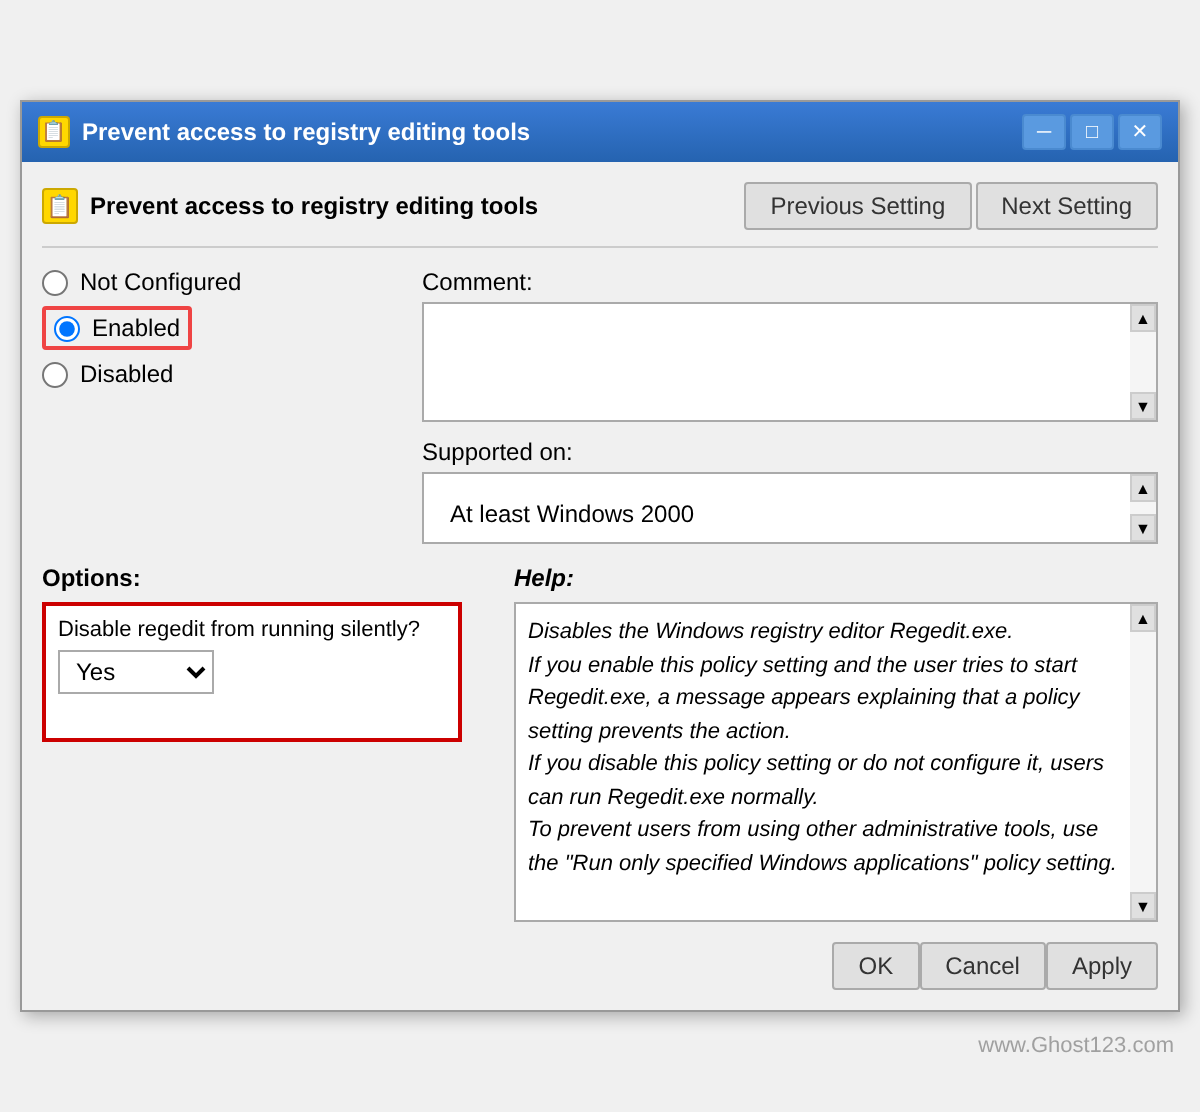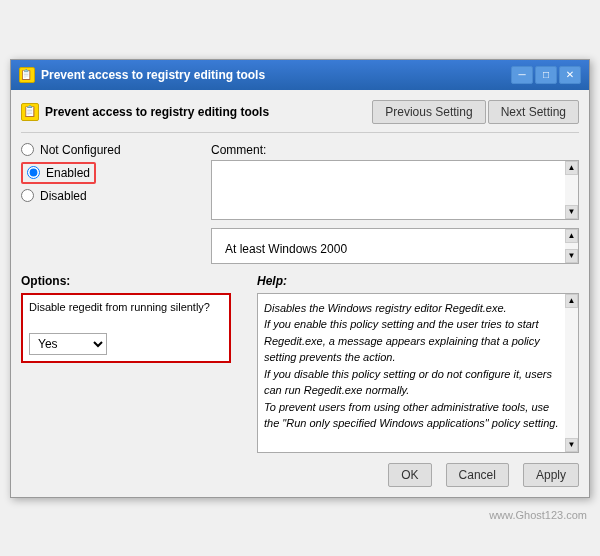--- a/index.html
+++ b/index.html
@@ -153,21 +153,21 @@
 
     .options-box {
       border: 2px solid #cc0000;
       background: white;
       padding: 6px;
       min-height: 70px;
     }
 
     .option-question {
       font-size: 11px;
-      margin-bottom: 20px;
+      margin-bottom: 4px;
     }
 
     .select-wrapper {
       display: inline-block;
     }
 
     .option-select {
       font-size: 12px;
       border: 1px solid #aaa;
       background: white;
@@ -318,20 +318,21 @@
         <div class="comment-scrollbar-wrap">
           <textarea class="comment-textarea" style=""></textarea>
           <div class="vert-scrollbar">
             <div class="scroll-arrow">▲</div>
             <div class="scroll-track"></div>
             <div class="scroll-arrow">▼</div>
           </div>
         </div>
 
         <div style="margin-top:8px;">
+          <div style="font-size:12px; margin-bottom:3px;">Supported on:</div>
           <div class="supported-wrap">
             <div class="supported-inner">At least Windows 2000</div>
             <div class="vert-scrollbar">
               <div class="scroll-arrow">▲</div>
               <div class="scroll-track"></div>
               <div class="scroll-arrow">▼</div>
             </div>
           </div>
         </div>
       </div>
@@ -363,21 +364,21 @@
           </div>
           <div class="help-vert-scrollbar">
             <div class="scroll-arrow">▲</div>
             <div class="scroll-track"></div>
             <div class="scroll-arrow">▼</div>
           </div>
         </div>
       </div>
     </div>
 
-    <div style="display:flex; justify-content:flex-end; gap:14px; margin-top:10px;">
+    <div style="display:flex; justify-content:flex-end; gap:0; margin-top:10px;">
       <button class="btn">OK</button>
       <button class="btn">Cancel</button>
       <button class="btn">Apply</button>
     </div>
   </div>
 
   <div style="position:relative; height:0;">
     <div style="position:absolute; bottom:-24px; right:2px; font-size:11px; color:rgba(80,80,80,0.5);">www.Ghost123.com</div>
   </div>
 </div>

